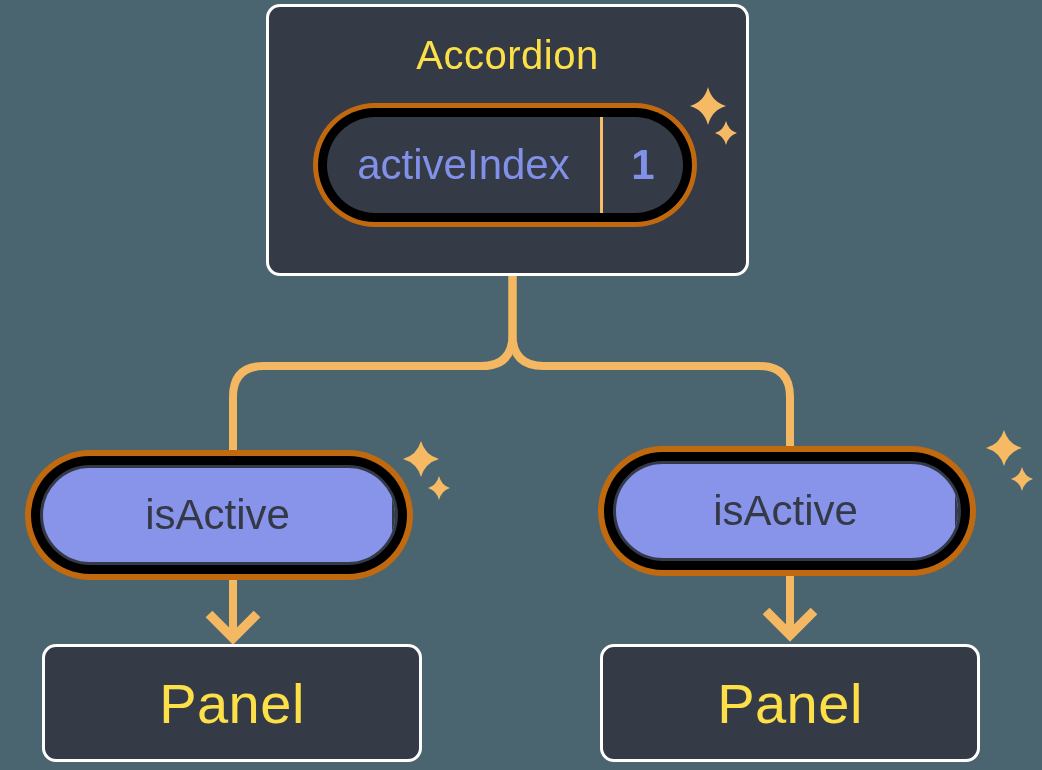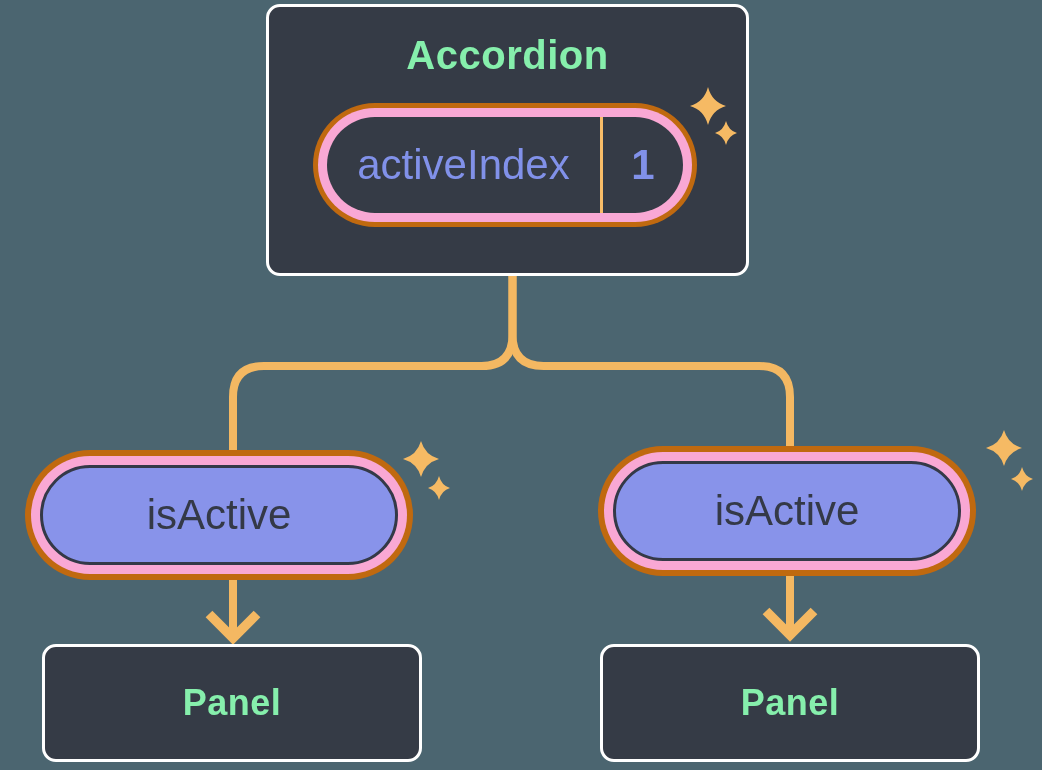--- a/index.html
+++ b/index.html
@@ -23,43 +23,43 @@
   
   .cbox {
     position: absolute;
     background: #353b46;
     border: 3px solid #ffffff;
     border-radius: 14px;
     box-sizing: border-box;
   }
   .accordion-box { left: 266px; top: 4px; width: 483px; height: 272px; z-index: 2; }
   .cbox-title {
-    color: #86efac;
+    color: #fde047;
     font-size: 40px;
-    font-weight: 700;
+    font-weight: 400;
     text-align: center;
     letter-spacing: 0.5px;
   }
   .accordion-box .cbox-title { margin-top: 26px; }
   .panel-box { display: flex; align-items: center; justify-content: center; z-index: 1; }
-  .panel-box .cbox-title { font-size: 36px; margin: 18px; }
+  .panel-box .cbox-title { font-size: 56px; margin: 18px; }
   .panel-left  { left: 42px;  top: 644px; width: 380px; height: 118px; }
   .panel-right { left: 600px; top: 644px; width: 380px; height: 118px; }
 
   
   .pill-outer {
     position: absolute;
     background: #c0690f;
     border-radius: 999px;
     padding: 5px;
     box-sizing: border-box;
     z-index: 3;
   }
   .pill-mid {
-    background: #f9a8d4;
+    background: #000000;
     border-radius: 999px;
     padding: 9px;
     width: 100%; height: 100%;
     box-sizing: border-box;
   }
   .pill-inner {
     border-radius: 999px;
     width: 100%; height: 100%;
     box-sizing: border-box;
     display: flex;
@@ -79,21 +79,21 @@
 
   
   .state-pill { left: 44px; top: 96px; width: 384px; height: 124px; }
   .state-pill .pill-inner { background: #353b46; }
   .state-pill .pill-label, .state-pill .pill-value { color: #8191e9; }
   .state-pill .pill-sep { background: #f8bd68; }
   .state-pill .pill-value { width: 80px; }
 
   
   .prop-pill .pill-outer-pad { padding: 6px; }
-  .prop-pill .pill-inner { background: #8893ea; border: 3px solid #343947; flex-direction: column; }
+  .prop-pill .pill-inner { background: #8893ea; border: 3px solid #343947; }
   .prop-pill .pill-label, .prop-pill .pill-value { color: #343947; }
   .prop-pill .pill-sep { background: #343947; }
   .prop-left  { left: 25px;  top: 450px; width: 388px; height: 130px; }
   .prop-left  .pill-value { width: 150px; }
   .prop-right { left: 598px; top: 446px; width: 378px; height: 130px; }
   .prop-right .pill-value { width: 128px; }
 </style>
 </head>
 <body>
 

